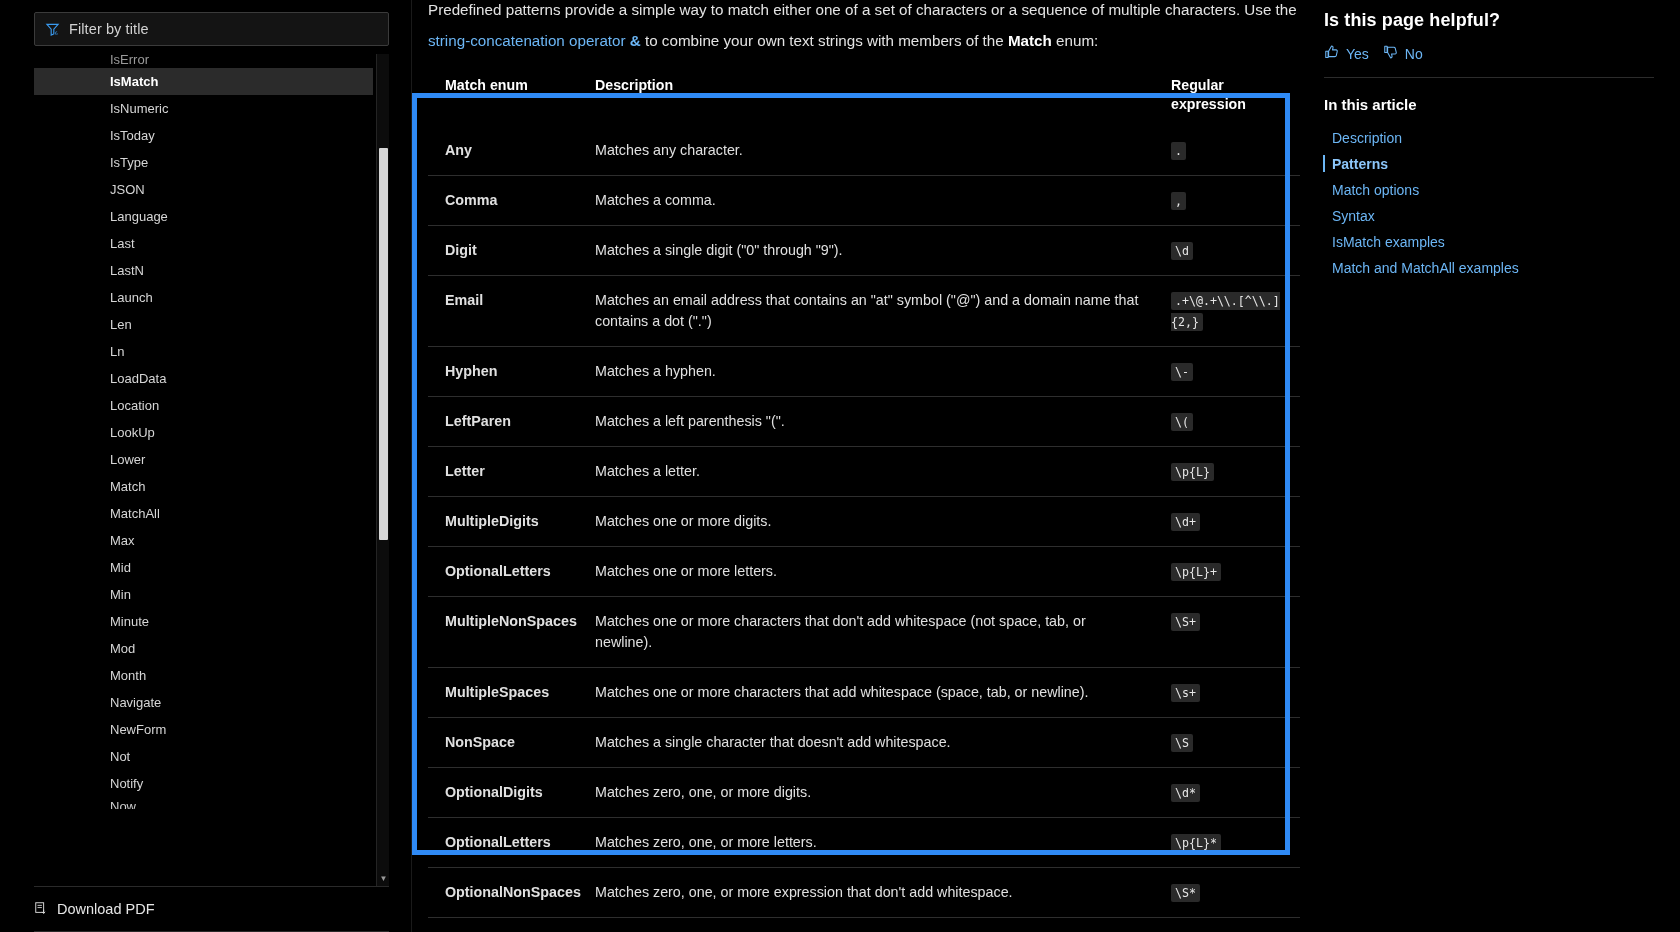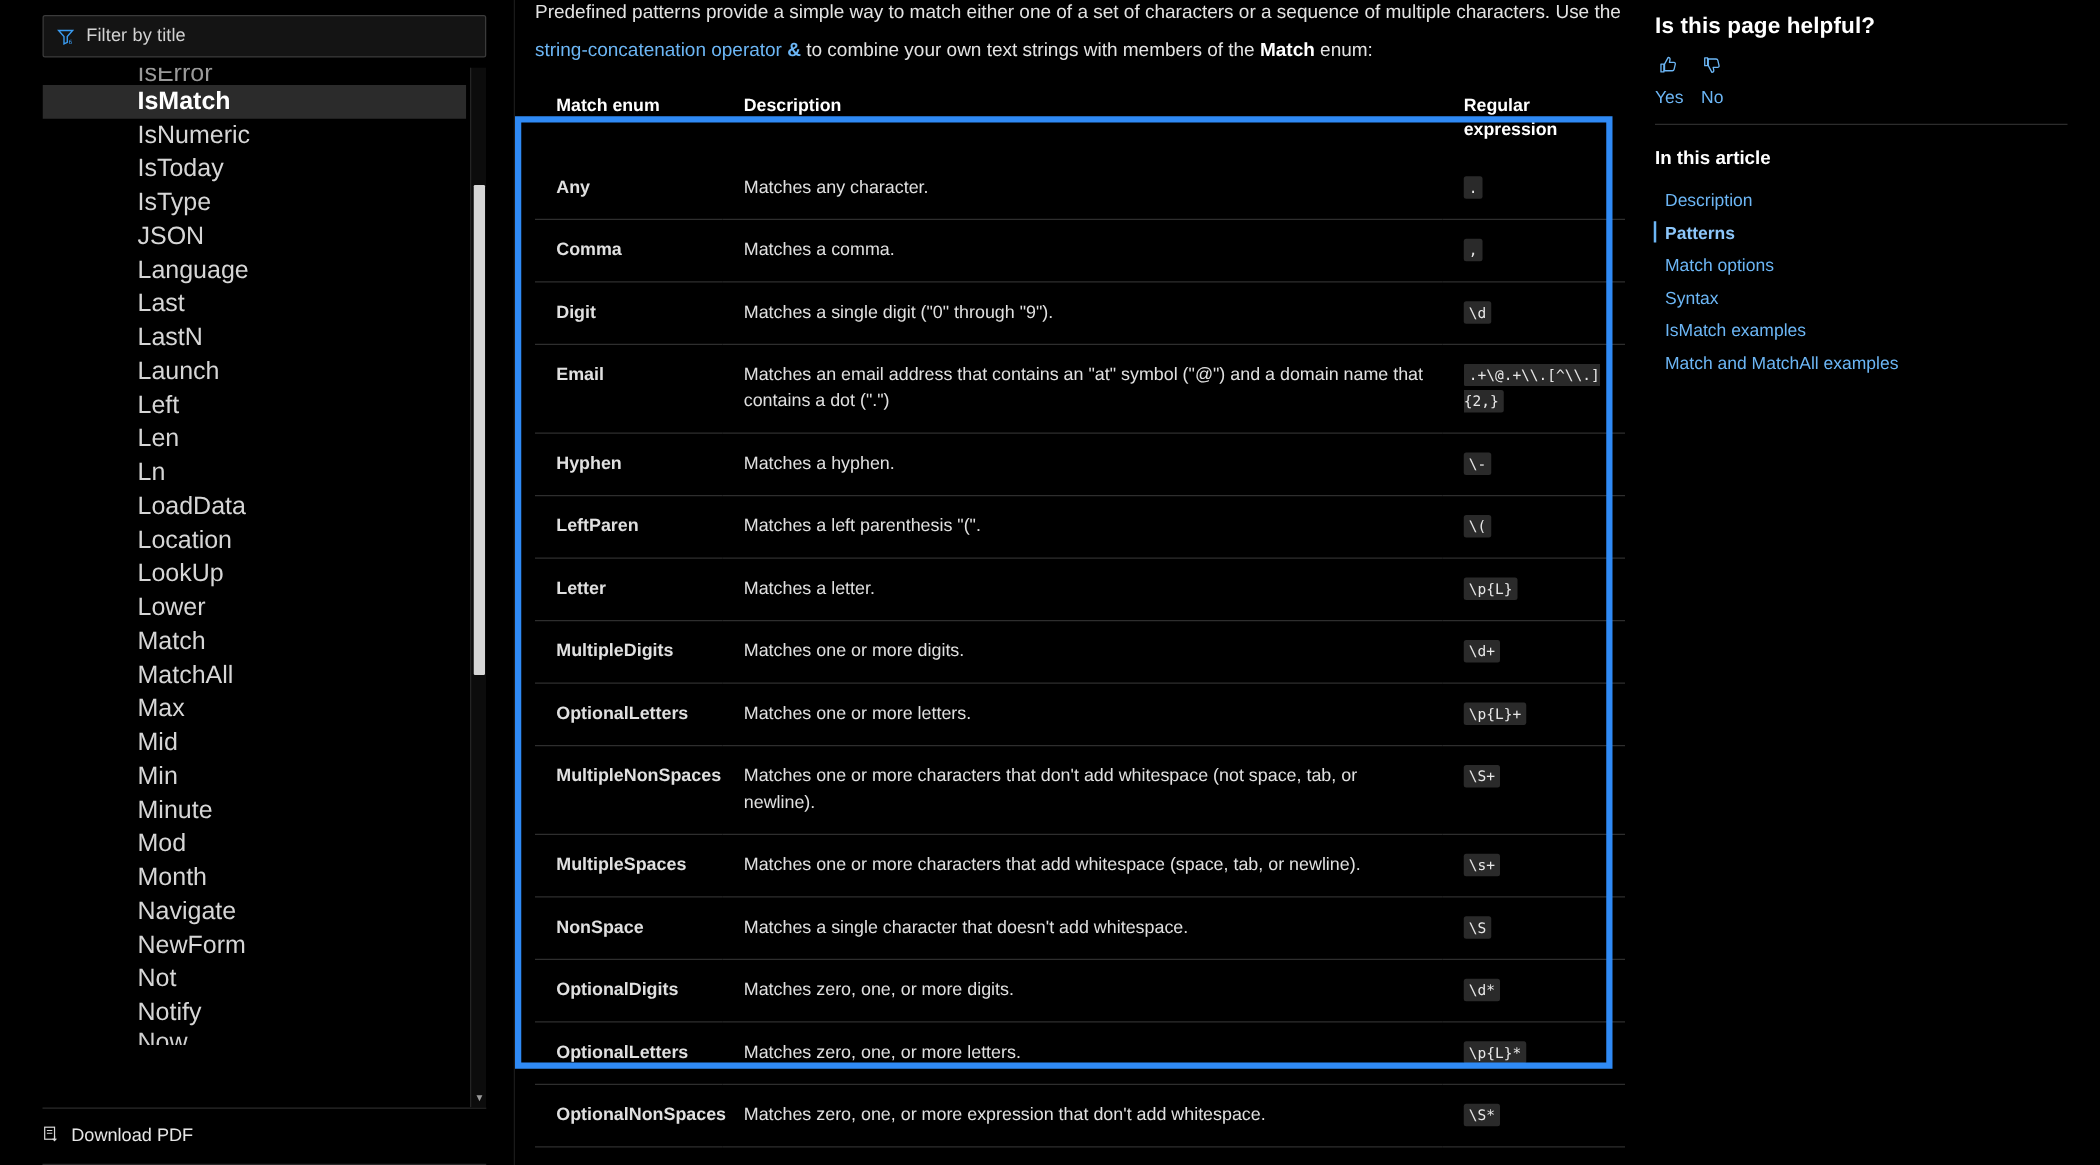--- a/index.html
+++ b/index.html
@@ -38,21 +38,21 @@
     position: relative;
     flex: 1 1 auto;
     margin: 4px 22px 0 34px;
     overflow: hidden;
   }
   .list-scroll { position: absolute; inset: 0 16px 0 0; overflow: hidden; }
   .nav-list { list-style: none; padding-top: 0; }
   .nav-item {
     height: 27px; line-height: 27px;
     padding-left: 76px;
-    font-size: 20px;
+    font-size: 13px;
     color: #d6d6d6;
     white-space: nowrap;
     cursor: pointer;
   }
   .nav-item.partial-top { color: #9a9a9a; height: 14px; line-height: 11px; overflow: hidden; }
   .nav-item.partial-bottom { height: 12px; line-height: 20px; overflow: hidden; color: #cfcfcf; }
   .nav-item.selected {
     background: #2b2b2b;
     font-weight: bold;
     color: #ffffff;
@@ -170,21 +170,20 @@
   }
   .r-title {
     font-size: 18px; font-weight: bold; color: #ffffff;
     margin-bottom: 13px; letter-spacing: .1px;
   }
   .feedback { display: flex; align-items: center; gap: 8px; padding-bottom: 14px; }
   .fb-btn {
     display: flex; align-items: center; gap: 6px;
     color: #6cb6f5; font-size: 14px; cursor: pointer;
     padding-right: 6px;
-    flex-direction: column;
   }
   .divider { height: 1px; background: #2c2c2c; margin: 0 0 18px 0; }
   .r-sub { font-size: 15px; font-weight: bold; color: #ffffff; margin-bottom: 12px; }
   .toc { list-style: none; }
   .toc li {
     position: relative;
     font-size: 14px;
     color: #6cb6f5;
     line-height: 24px;
     padding: 1px 0 1px 8px;
@@ -221,21 +220,20 @@
           <li class="nav-item partial-top">IsError</li>
           <li class="nav-item selected">IsMatch</li>
           <li class="nav-item">IsNumeric</li>
           <li class="nav-item">IsToday</li>
           <li class="nav-item">IsType</li>
           <li class="nav-item">JSON</li>
           <li class="nav-item">Language</li>
           <li class="nav-item">Last</li>
           <li class="nav-item">LastN</li>
           <li class="nav-item">Launch</li>
-          <li class="nav-item">Left</li>
           <li class="nav-item">Len</li>
           <li class="nav-item">Ln</li>
           <li class="nav-item">LoadData</li>
           <li class="nav-item">Location</li>
           <li class="nav-item">LookUp</li>
           <li class="nav-item">Lower</li>
           <li class="nav-item">Match</li>
           <li class="nav-item">MatchAll</li>
           <li class="nav-item">Max</li>
           <li class="nav-item">Mid</li>

